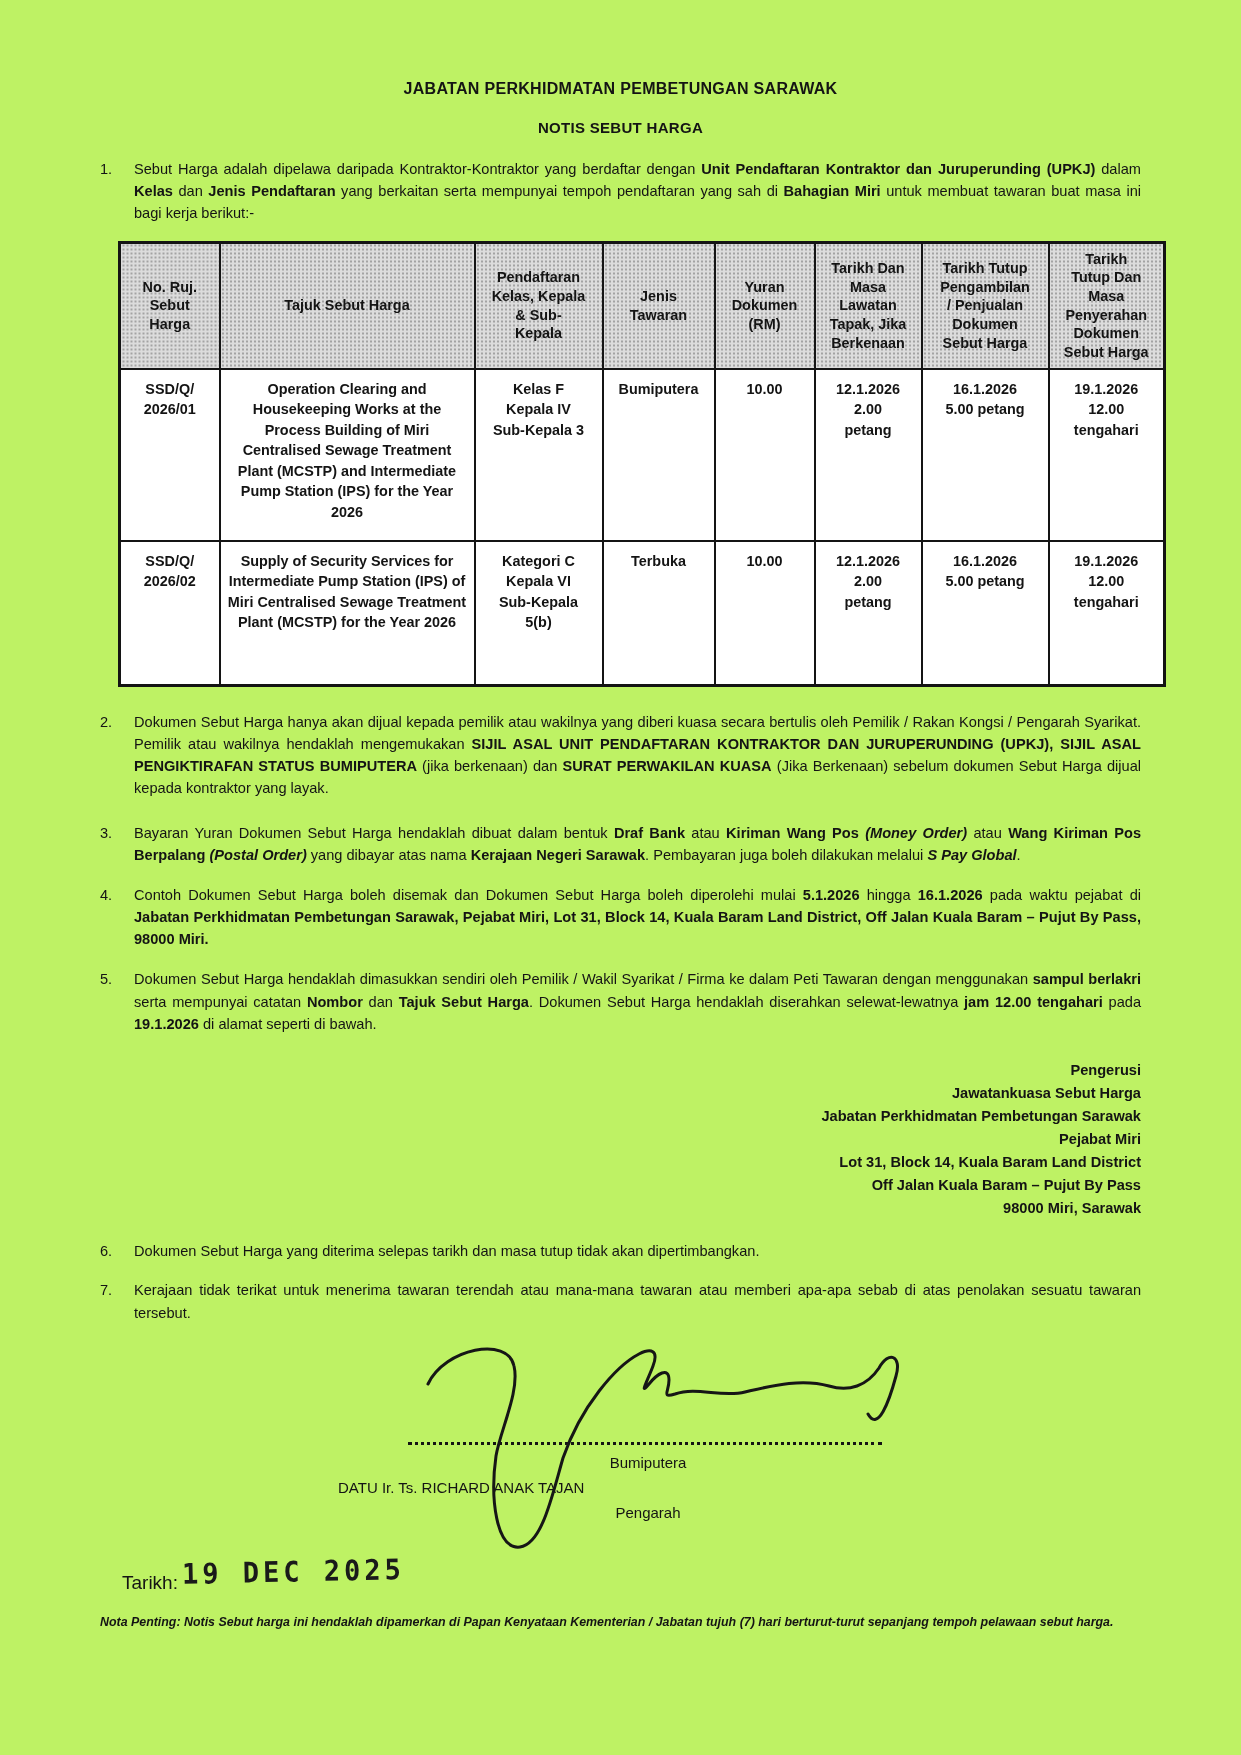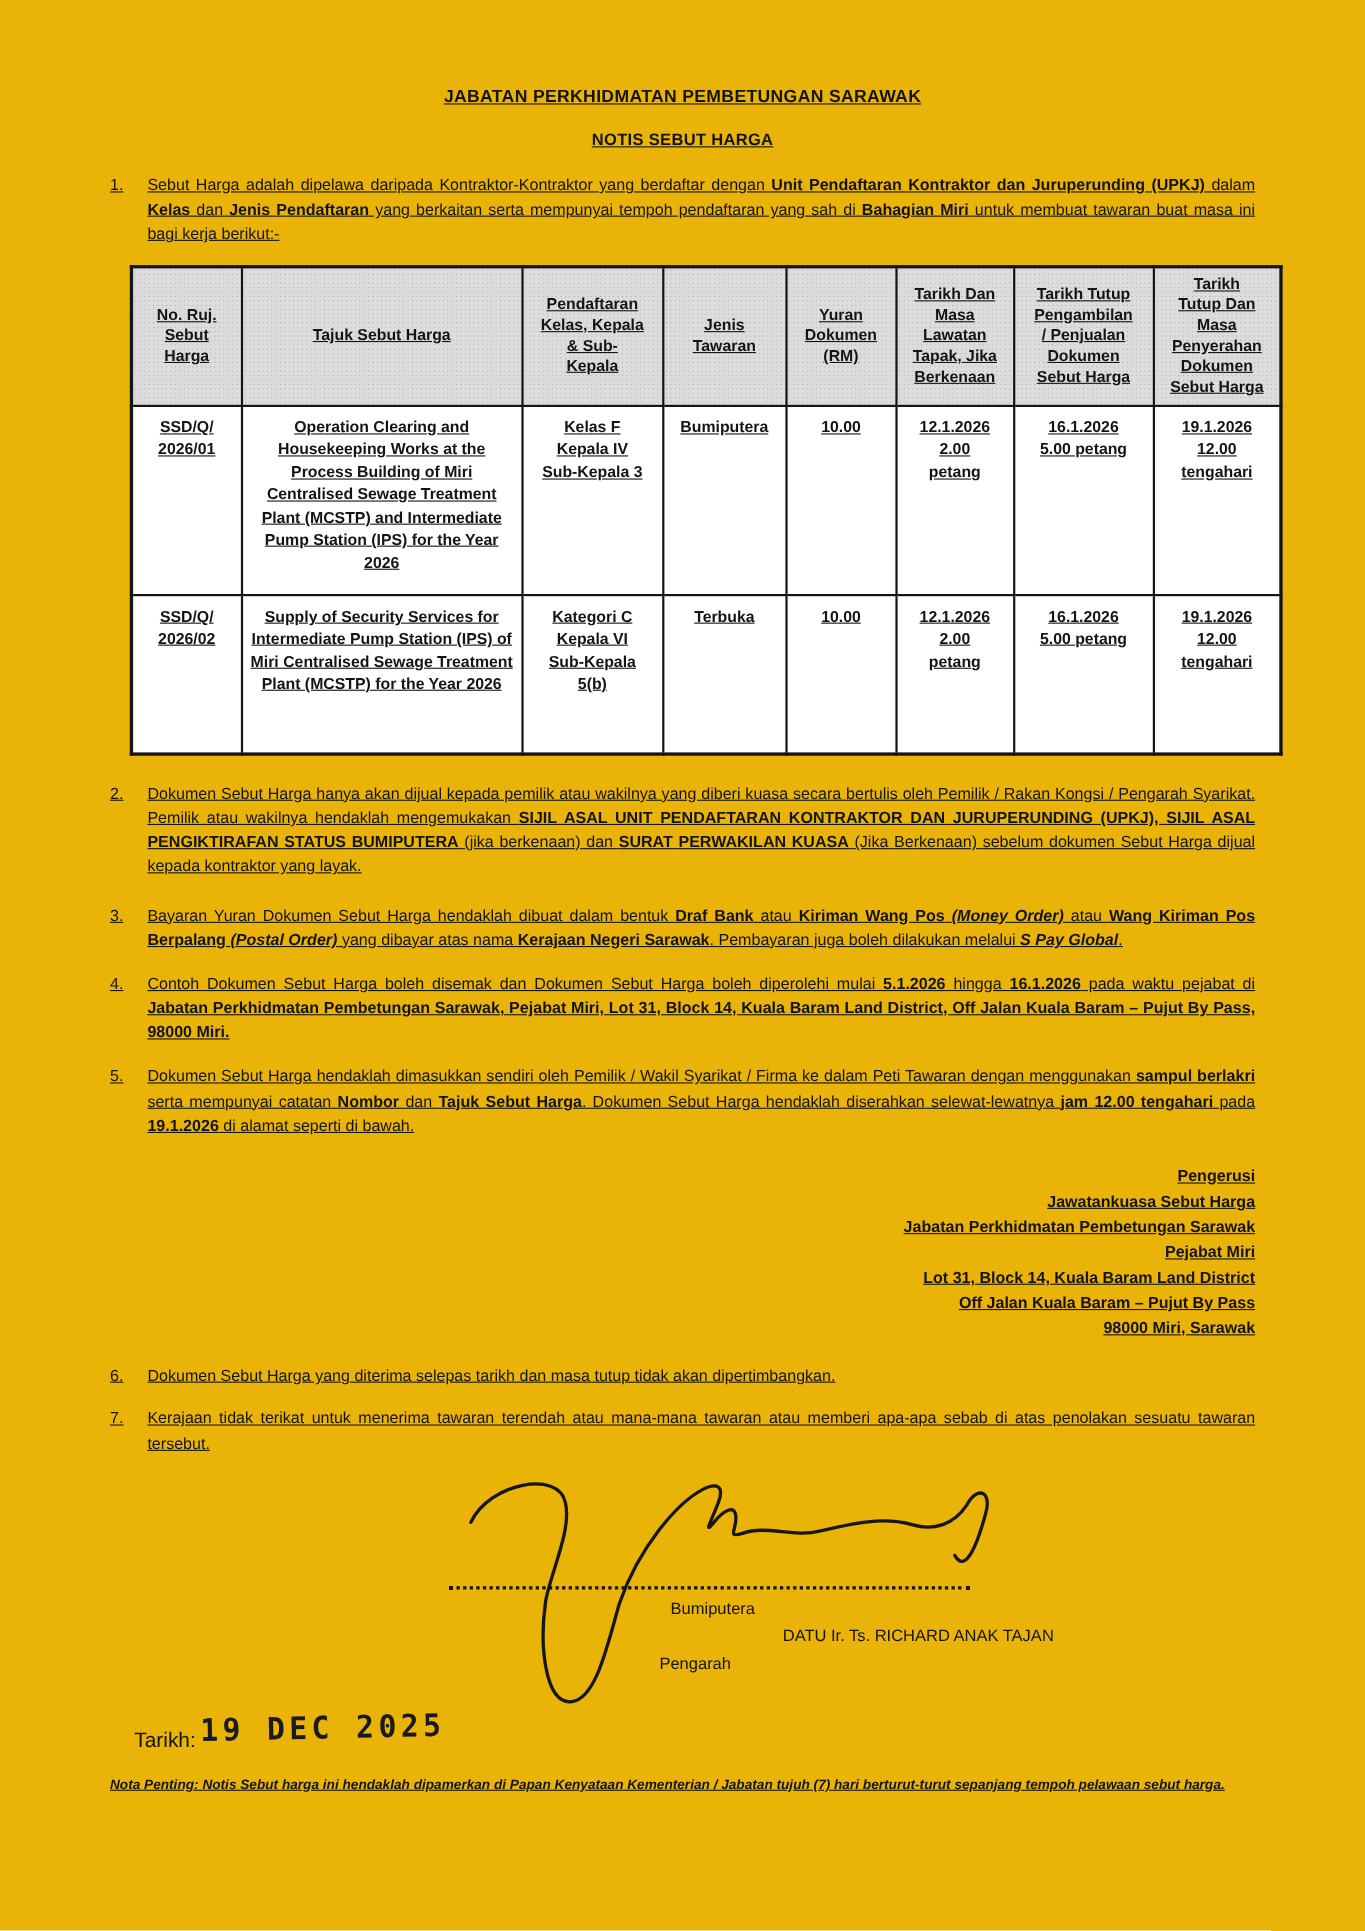--- a/index.html
+++ b/index.html
@@ -1,25 +1,24 @@
 <!DOCTYPE html>
 <html><head>
 <meta charset="utf-8">
 <style>
   html,body{margin:0;padding:0;background:#ffffff;}
   .page{
     position:relative;
     width:1241px;height:1755px;
-    background:#eab308;
+    background:#bef264;
     color:#141414;
     font-family:"Liberation Sans", sans-serif;
     box-sizing:border-box;
     padding:80px 100px 0 100px;
     overflow:hidden;
-    text-decoration:underline;
   }
   .b{font-weight:bold;}
   .i{font-style:italic;}
   .doc-title{text-align:center;font-weight:bold;font-size:16px;letter-spacing:.3px;}
   .doc-subtitle{text-align:center;font-weight:bold;font-size:15px;margin-top:21px;letter-spacing:.3px;}
 
   .num-item{display:flex;font-size:14.6px;line-height:1.52;}
   .num-item .num{width:34px;flex:none;}
   .num-item .txt{flex:1;text-align:justify;}
 
@@ -72,22 +71,22 @@
     padding-left:20px;
   }
 
   .sig-area{position:relative;height:196px;margin-top:26px;}
   .sig-svg{position:absolute;left:300px;top:-14px;z-index:2;}
   .sig-line{
     position:absolute;left:308px;top:92px;width:474px;height:0;
     border-bottom:3px dotted #141414;z-index:1;
   }
   .sig-caption{position:absolute;left:308px;top:104px;width:480px;text-align:center;font-size:15px;}
-  .sig-name{position:absolute;left:238px;top:129px;width:620px;text-align:right;font-size:15px;}
-  .sig-role{position:absolute;left:292px;top:154px;width:480px;text-align:center;font-size:15px;}
+  .sig-name{position:absolute;left:238px;top:129px;width:620px;text-align:left;font-size:15px;}
+  .sig-role{position:absolute;left:308px;top:154px;width:480px;text-align:center;font-size:15px;}
 
   .date-row{position:relative;height:52px;margin-top:8px;}
   .date-label{position:absolute;left:22px;top:18px;font-size:19px;}
   .date-stamp{
     position:absolute;left:82px;top:2px;
     font-family:"DejaVu Sans Mono", monospace;
     font-weight:bold;font-size:27px;letter-spacing:4px;
     transform:rotate(-1.2deg) scaleY(1.05);
     color:#1a1a1a;
   }

